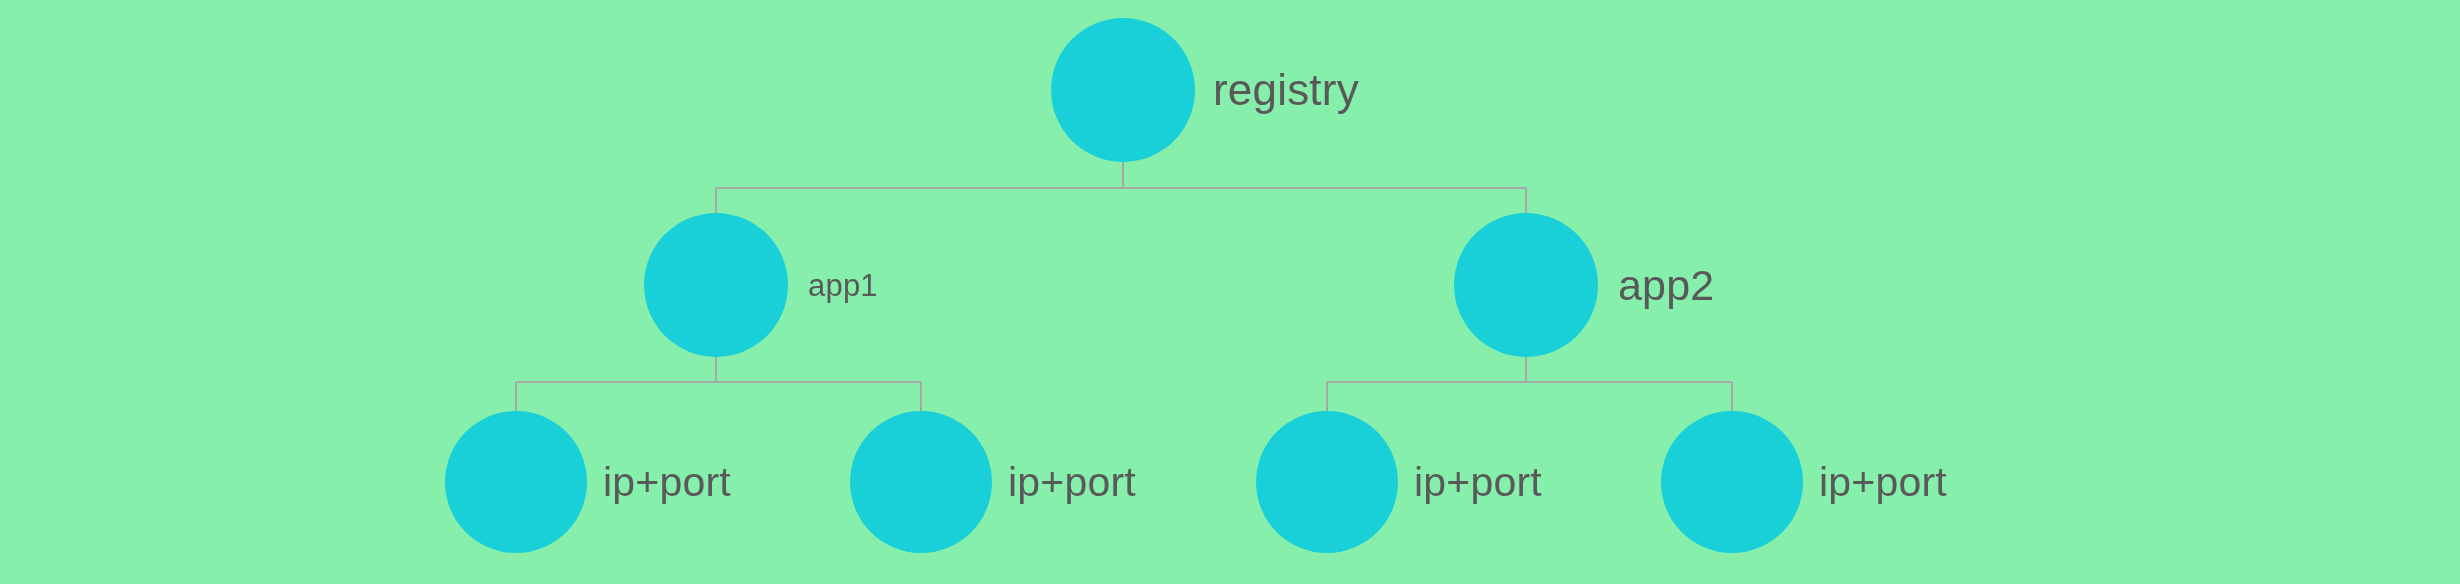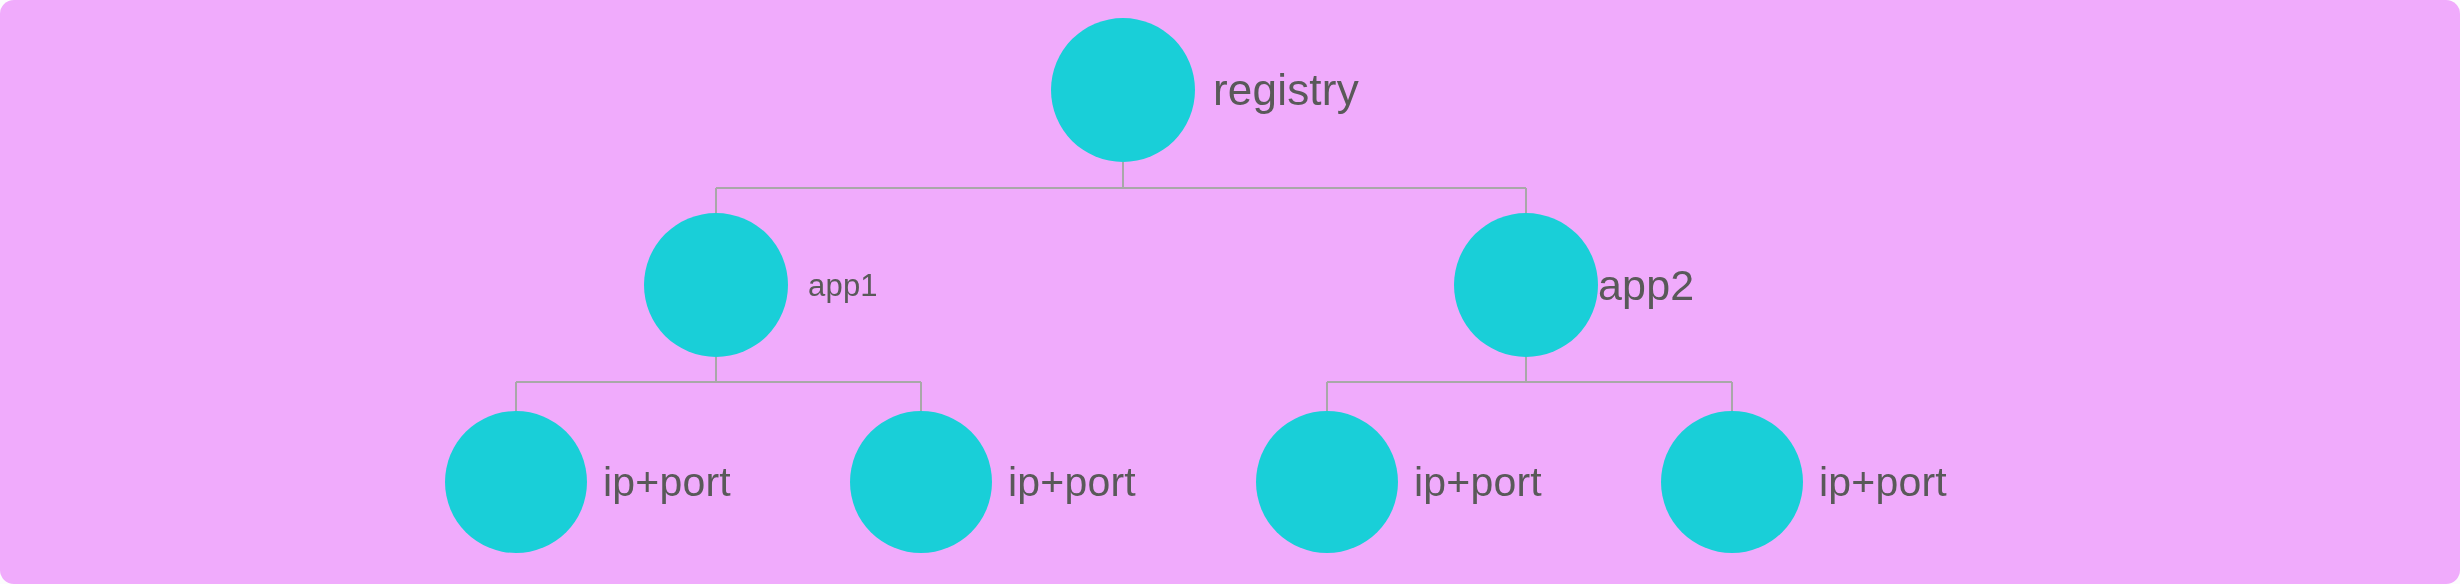--- a/index.html
+++ b/index.html
@@ -44,21 +44,21 @@
     color: #595959;
     font-family: "Liberation Sans", sans-serif;
     font-weight: 400;
     letter-spacing: 0.2px;
     line-height: 1;
   }
 </style>
 </head>
 <body style="background: rgb(252, 252, 253);">
 
-<div id="diagram-root" style="background: #f0abfc; border-radius: 14px;">
+<div id="diagram-root" style="background: #86efac;">
 
   <svg id="edge-layer" width="2460" height="584" viewBox="0 0 2460 584" xmlns="http://www.w3.org/2000/svg">
     <g id="edges-root-group">
         <line x1="1123" y1="162" x2="1123" y2="188" stroke="#a8a8a8" stroke-width="2" shape-rendering="crispEdges"></line>
         <line x1="716" y1="188" x2="1526" y2="188" stroke="#a8a8a8" stroke-width="2" shape-rendering="crispEdges"></line>
         <line x1="716" y1="188" x2="716" y2="213" stroke="#a8a8a8" stroke-width="2" shape-rendering="crispEdges"></line>
         <line x1="1526" y1="188" x2="1526" y2="213" stroke="#a8a8a8" stroke-width="2" shape-rendering="crispEdges"></line>
       </g>
     <g id="edges-app1-group">
         <line x1="716" y1="357" x2="716" y2="382" stroke="#a8a8a8" stroke-width="2" shape-rendering="crispEdges"></line>
@@ -79,21 +79,21 @@
     <span class="node-label" style="font-size: 44px; margin-left: 18px; color: rgb(89, 89, 89);">registry</span>
   </div>
 
   <div class="node" id="node-app1" style="left: 644px; top: 213px; height: 144px;">
     <span class="node-circle" style="width: 144px; height: 144px; background: rgb(25, 207, 216);"></span>
     <span class="node-label" style="font-size: 31px; margin-left: 20px; color: rgb(89, 89, 89);">app1</span>
   </div>
 
   <div class="node" id="node-app2" style="left: 1454px; top: 213px; height: 144px;">
     <span class="node-circle" style="width: 144px; height: 144px; background: rgb(25, 207, 216);"></span>
-    <span class="node-label" style="font-size: 43px; color: rgb(89, 89, 89);">app2</span>
+    <span class="node-label" style="font-size: 43px; margin-left: 20px; color: rgb(89, 89, 89);">app2</span>
   </div>
 
   <div class="node" id="node-leaf-0" style="left: 445px; top: 411px; height: 142px;">
     <span class="node-circle" style="width: 142px; height: 142px; background: rgb(25, 207, 216);"></span>
     <span class="node-label" style="font-size: 41px; margin-left: 16px; color: rgb(89, 89, 89);">ip+port</span>
   </div>
 
   <div class="node" id="node-leaf-1" style="left: 850px; top: 411px; height: 142px;">
     <span class="node-circle" style="width: 142px; height: 142px; background: rgb(25, 207, 216);"></span>
     <span class="node-label" style="font-size: 41px; margin-left: 16px; color: rgb(89, 89, 89);">ip+port</span>

